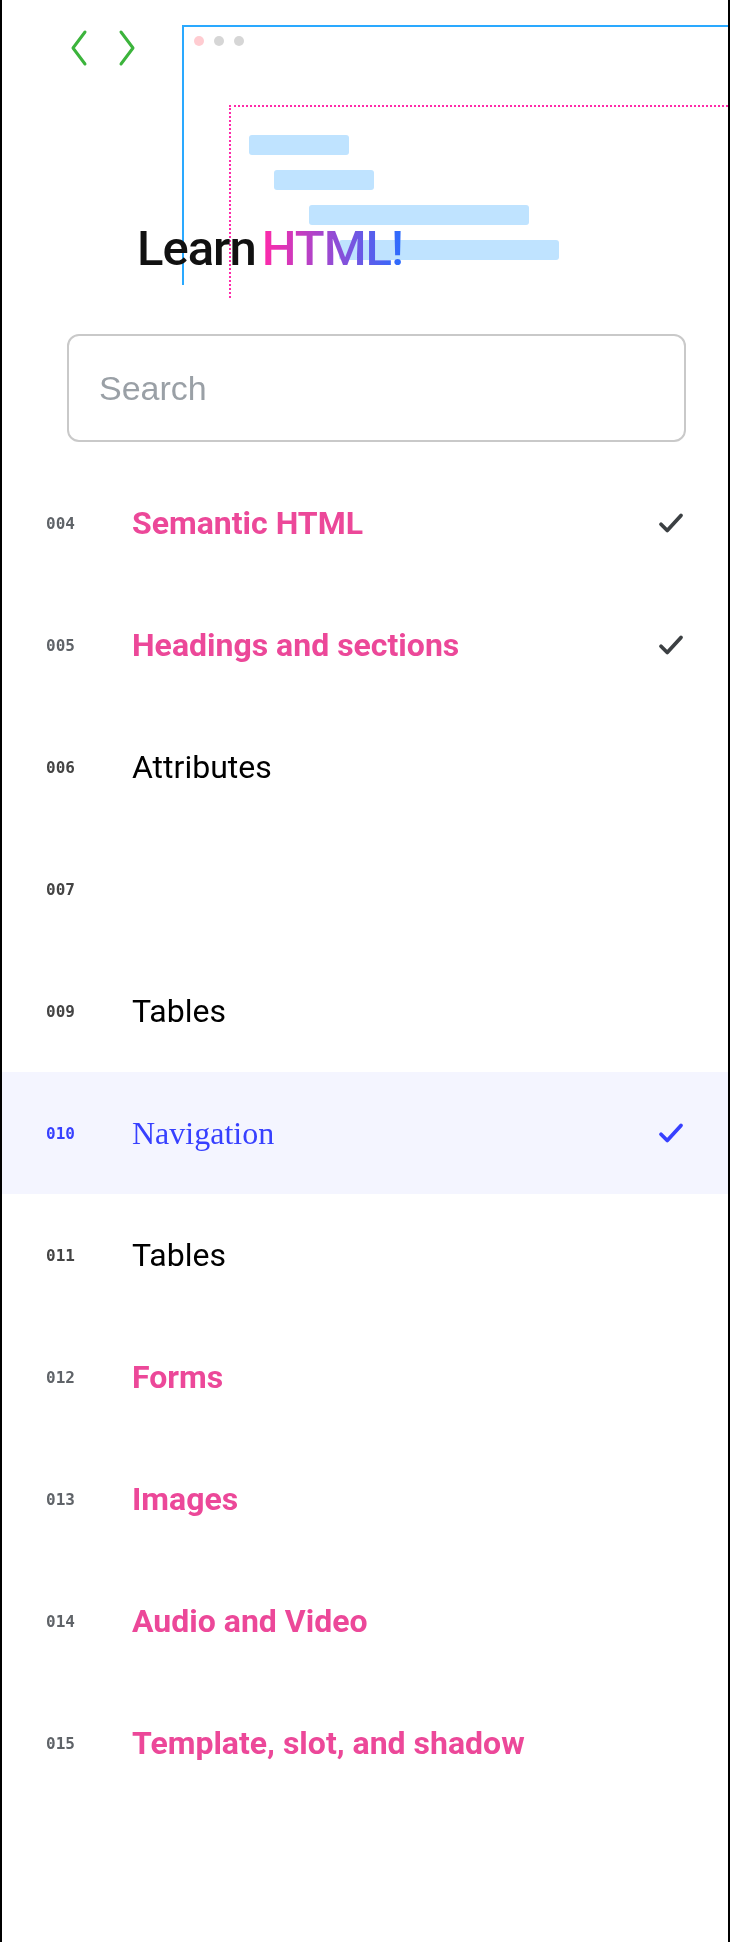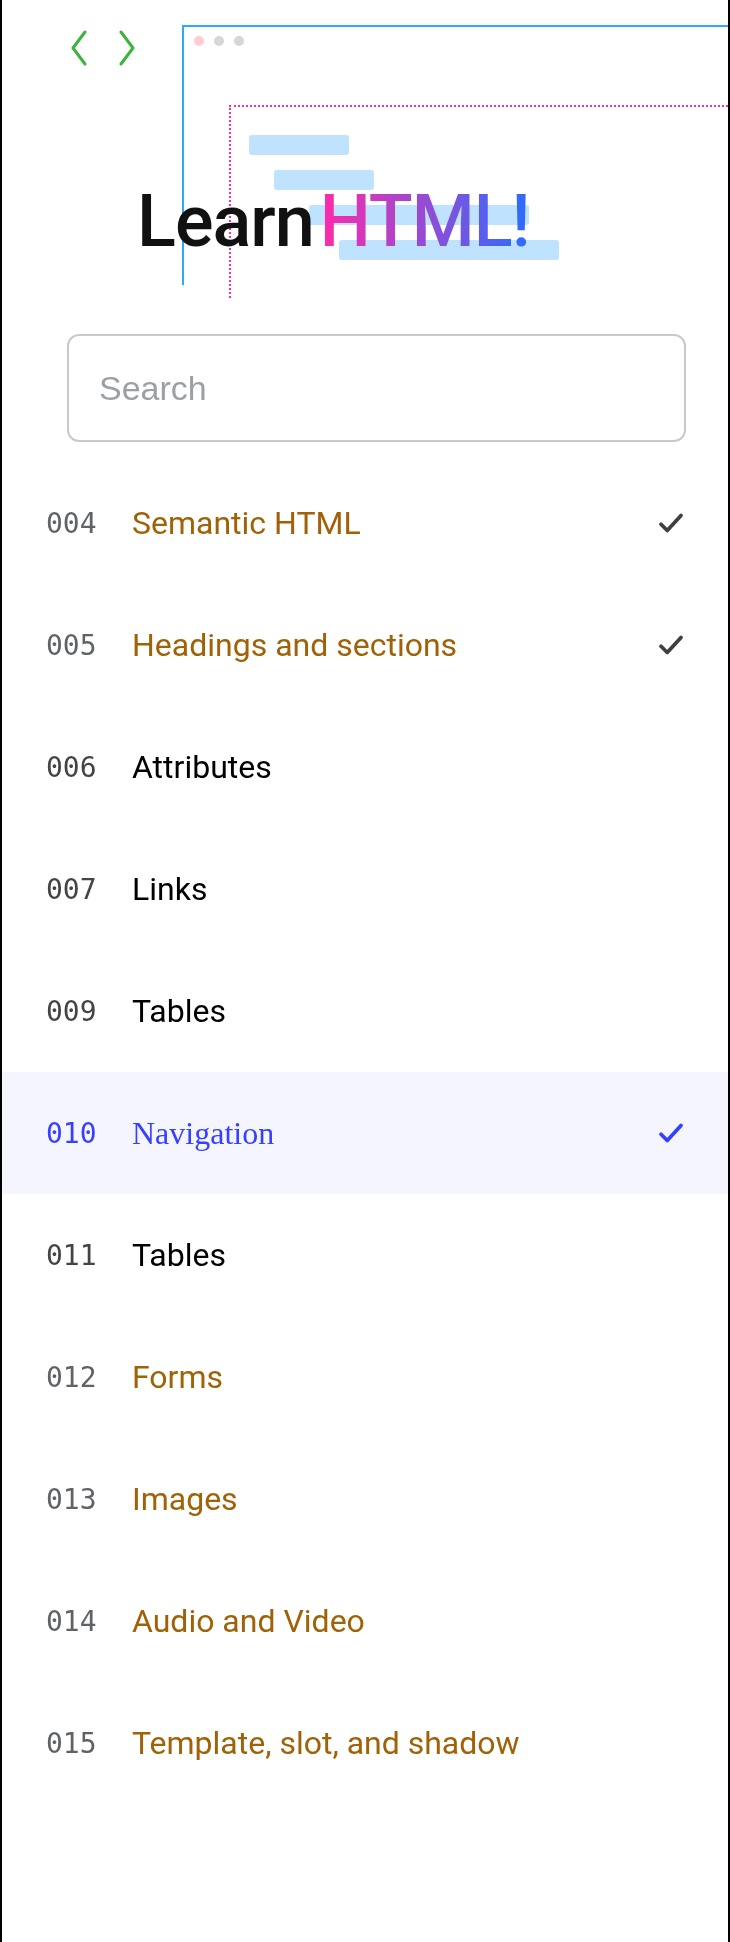--- a/index.html
+++ b/index.html
@@ -20,35 +20,35 @@
   .hero .dot.grey1 { background:#d6d6d6; }
   .hero .dot.grey2 { background:#d6d6d6; }
   .hero .win-body { height: 230px; border-left: 2px solid #2aa9ff; border-right: 2px solid #2aa9ff; position: relative; background:#fff; }
   .hero .dotted { position:absolute; top:50px; left:45px; right:-200px; bottom:-20px; border: 2px dotted #ff2aa9; }
   .hero .bar { position:absolute; height:20px; background:#bfe3ff; border-radius:3px; }
   .hero .b1 { top:80px; left:65px; width:100px; }
   .hero .b2 { top:115px; left:90px; width:100px; }
   .hero .b3 { top:150px; left:125px; width:220px; }
   .hero .b4 { top:185px; left:155px; width:220px; }
 
-  .hero .title { position:absolute; bottom:36px; left:135px; font-size:72px; font-weight:500; letter-spacing:-1px; }
+  .hero .title { position:absolute; bottom:23px; left:135px; font-size:49px; font-weight:500; letter-spacing:-1px; }
   .hero .title .learn { color:#111; }
   .hero .title .html { background: linear-gradient(90deg, #ff2aa9, #2a6dff); -webkit-background-clip: text; background-clip: text; color: transparent; margin-left:6px; }
 
   
   .search-wrap { padding: 34px 44px 20px 65px; }
   .search { width:100%; height:108px; border:2px solid #c9c9c9; border-radius:12px; font-size:34px; padding:0 30px; color:#111; }
   .search::placeholder { color:#9aa0a6; }
 
   
   .list { }
   .row { height: 122px; display:flex; align-items:center; padding:0 44px; cursor:pointer; position:relative; }
-  .row .num { width:86px; font-family: ui-monospace, "SF Mono", Menlo, Consolas, monospace; font-size:28px; color:#444; }
+  .row .num { width:86px; font-family: ui-monospace, "SF Mono", Menlo, Consolas, monospace; font-size:16px; color:#444;font-weight:bold; }
   .row .label { font-size:32px; color:#000000; flex:1; }
-  .row.muted .label { color:#a16207; }
+  .row.muted .label { color:#ec4899;font-weight:bold; }
   .row.muted .num { color:#5f6368; }
   .row.active { background:#f4f5ff; }
   .row.active .label { color:#3740ff;font-family:Liberation Serif, serif; }
   .row.active .num { color:#3740ff; }
   .row .check { width:30px; height:30px; }
   .row .check svg { display:block; }
   .row:not(.checked):not(.active) .check { visibility:hidden; }
   .row.active .check path { stroke:#3740ff; }
 </style>
 </head>
@@ -117,21 +117,20 @@
         <span class="num">006</span>
         <span class="label">Attributes</span>
         <span class="check">
           <svg viewBox="0 0 24 24" width="30" height="30">
             <path d="M4 13 L9 18 L20 6" fill="none" stroke="#3c4043" stroke-width="3" stroke-linecap="round" stroke-linejoin="round"></path>
           </svg>
         </span>
       </div>
       <div class="row">
         <span class="num">007</span>
-        <span class="label">Links</span>
         <span class="check">
           <svg viewBox="0 0 24 24" width="30" height="30">
             <path d="M4 13 L9 18 L20 6" fill="none" stroke="#3c4043" stroke-width="3" stroke-linecap="round" stroke-linejoin="round"></path>
           </svg>
         </span>
       </div>
       <div class="row">
         <span class="num">009</span>
         <span class="label">Tables</span>
         <span class="check">

